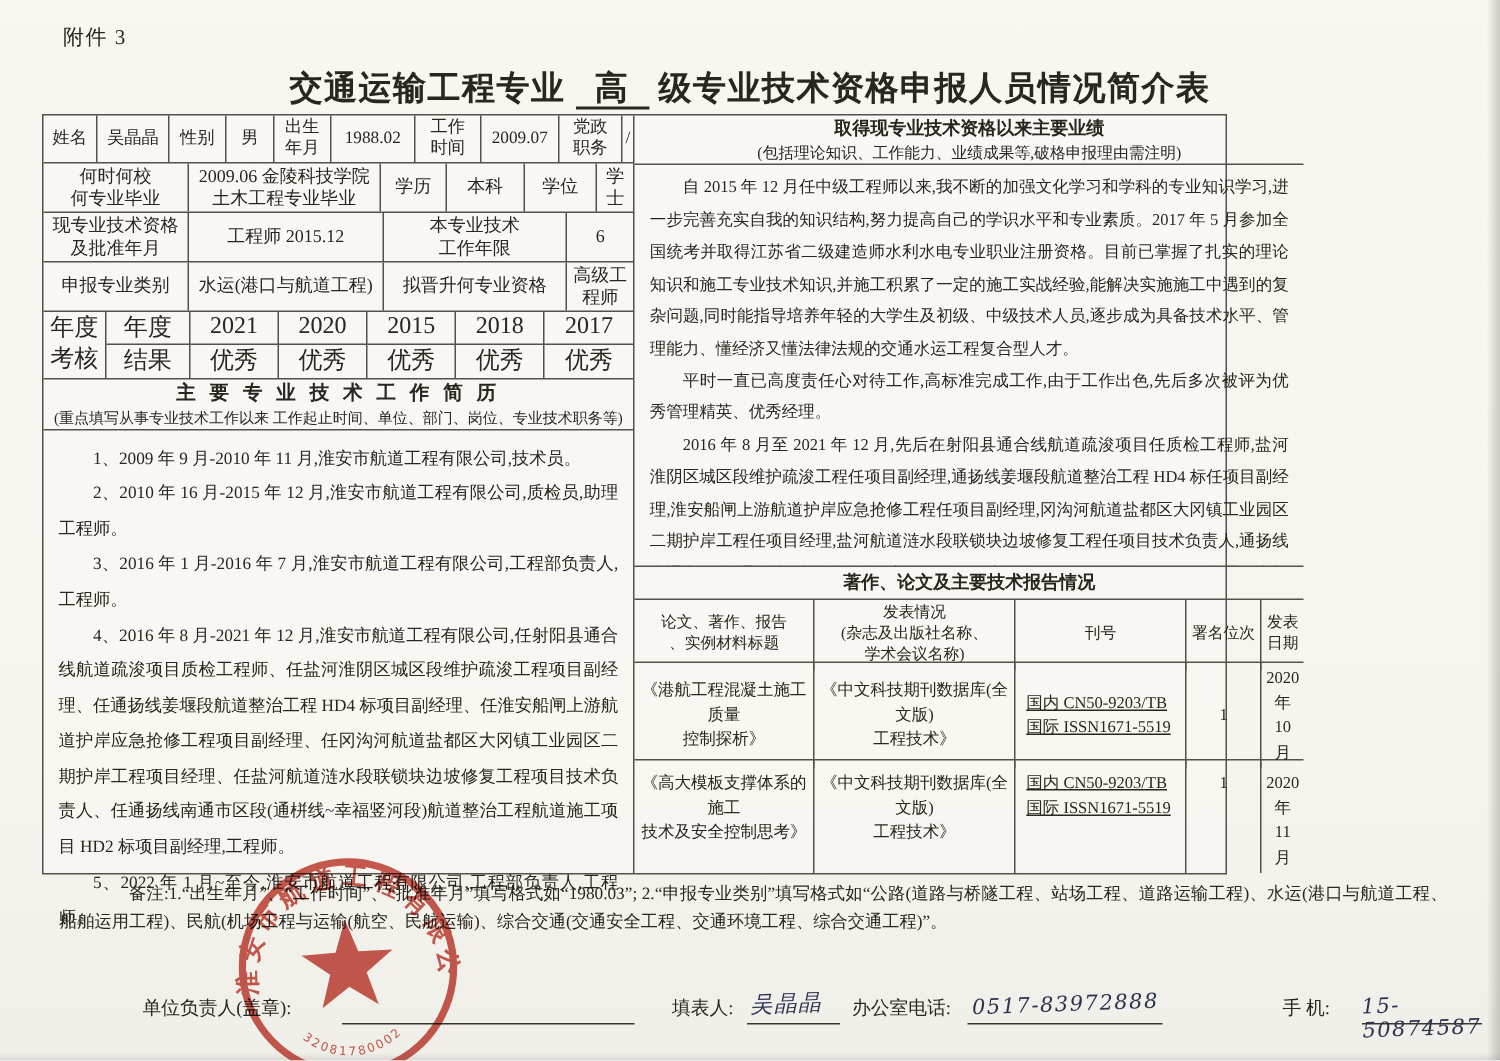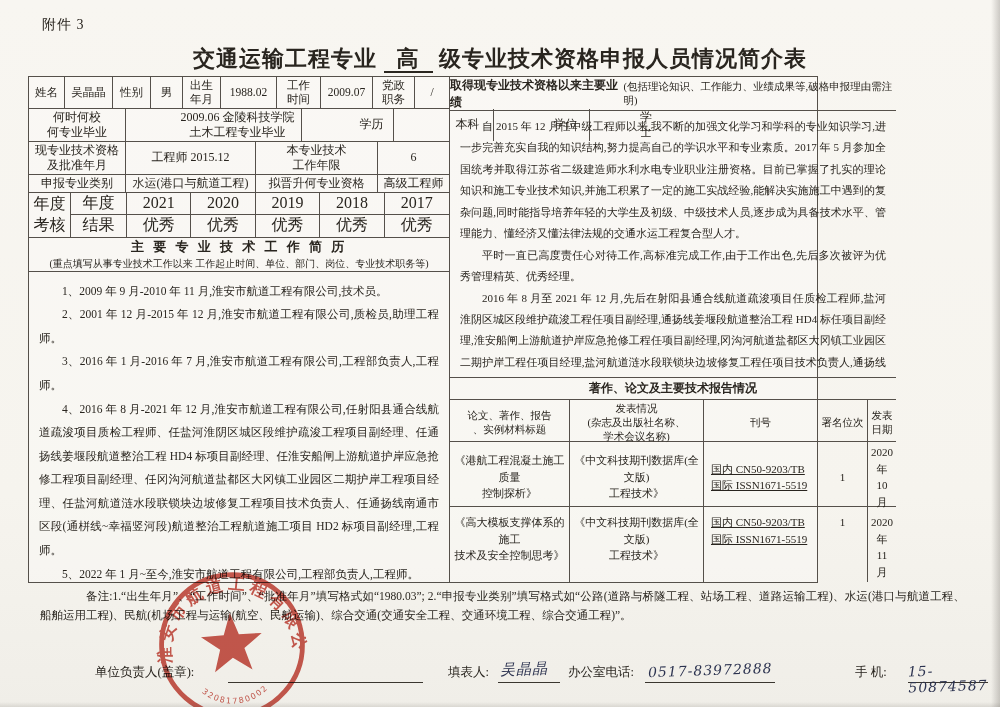--- a/index.html
+++ b/index.html
@@ -39,21 +39,21 @@
   .right-col{flex:1;display:flex;flex-direction:column;}
 
   .row{display:grid;border-bottom:1px solid var(--bc);}
   .row>div{border-right:1px solid var(--bc);display:flex;align-items:center;
     justify-content:center;text-align:center;font-size:12px;line-height:1.25;padding:1px 2px;}
   .row>div:last-child{border-right:none;}
   .pre{white-space:pre-line;}
 
   .r1{height:34px;grid-template-columns:36px 48px 38px 32px 38px 56px 44px 52px 42px 1fr;}
   .r1>div{font-size:11.5px;}
-  .r2{height:47px;grid-template-columns:97px 128px 44px 52px 48px 1fr;gap:48px;}
+  .r2{height:47px;grid-template-columns:97px 128px 44px 52px 48px 1fr;}
   .r3{height:40px;grid-template-columns:97px 130px 122px 1fr;}
   .r4{height:38px;grid-template-columns:97px 130px 122px 1fr;}
 
   .r5{height:45px;display:grid;grid-template-columns:42px 56px repeat(5,1fr);
       grid-template-rows:1fr 1fr;border-bottom:1px solid var(--bc);}
   .r5>div{border-right:1px solid var(--bc);display:flex;align-items:center;
       justify-content:center;font-size:16px;}
   .r5 .lbl{grid-row:1/3;white-space:pre-line;text-align:center;line-height:1.3;}
   .r5 .tr1{border-bottom:1px solid var(--bc);}
   .r5>div:nth-child(7),.r5>div:nth-child(13){border-right:none;}
@@ -61,21 +61,21 @@
   .r6{height:38px;display:flex;flex-direction:column;align-items:center;
       justify-content:center;border-bottom:1px solid var(--bc);}
   .r6 .h{font-weight:bold;font-size:13px;letter-spacing:3px;}
   .r6 .s{font-size:10px;margin-top:1px;}
 
   .r7{flex:1;padding:8px 10px 4px 10px;}
   .r7 p{font-size:11.5px;line-height:2.05;text-indent:2em;text-align:justify;}
 
   
   .ach-head{height:34px;border-bottom:1px solid var(--bc);display:flex;
-    flex-direction:row;align-items:center;justify-content:center;}
+    flex-direction:column;align-items:center;justify-content:center;}
   .ach-head .h{font-weight:bold;font-size:12px;}
   .ach-head .s{font-size:10.5px;margin-top:1px;}
   .ach-body{height:273px;border-bottom:1px solid var(--bc);padding:5px 10px 0 10px;overflow:hidden;}
   .ach-body p{font-size:11px;line-height:1.95;text-indent:2em;text-align:justify;}
 
   .pub-title{height:22px;display:flex;align-items:center;justify-content:center;
     font-weight:bold;font-size:12px;border-bottom:1px solid var(--bc);}
   .pub-grid{display:grid;grid-template-columns:120px 134px 114px 50px 1fr;border-bottom:1px solid var(--bc);}
   .pub-grid>div{border-right:1px solid var(--bc);display:flex;align-items:center;
     justify-content:center;text-align:center;font-size:11px;line-height:1.5;padding:2px 3px;}
@@ -160,39 +160,39 @@
         <div>拟晋升何专业资格</div>
         <div>高级工程师</div>
       </div>
 
       <div class="r5">
         <div class="lbl">年度
 考核</div>
         <div class="tr1">年度</div>
         <div class="tr1">2021</div>
         <div class="tr1">2020</div>
-        <div class="tr1">2019</div>
+        <div class="tr1">2015</div>
         <div class="tr1">2018</div>
         <div class="tr1">2017</div>
         <div>结果</div>
         <div>优秀</div>
         <div>优秀</div>
         <div>优秀</div>
         <div>优秀</div>
         <div>优秀</div>
       </div>
 
       <div class="r6">
         <div class="h">主 要 专 业 技 术 工 作 简 历</div>
         <div class="s">(重点填写从事专业技术工作以来 工作起止时间、单位、部门、岗位、专业技术职务等)</div>
       </div>
 
       <div class="r7">
         <p>1、2009 年 9 月-2010 年 11 月,淮安市航道工程有限公司,技术员。</p>
-        <p>2、2001 年 12 月-2015 年 12 月,淮安市航道工程有限公司,质检员,助理工程师。</p>
+        <p>2、2010 年 16 月-2015 年 12 月,淮安市航道工程有限公司,质检员,助理工程师。</p>
         <p>3、2016 年 1 月-2016 年 7 月,淮安市航道工程有限公司,工程部负责人,工程师。</p>
         <p>4、2016 年 8 月-2021 年 12 月,淮安市航道工程有限公司,任射阳县通合线航道疏浚项目质检工程师、任盐河淮阴区城区段维护疏浚工程项目副经理、任通扬线姜堰段航道整治工程 HD4 标项目副经理、任淮安船闸上游航道护岸应急抢修工程项目副经理、任冈沟河航道盐都区大冈镇工业园区二期护岸工程项目经理、任盐河航道涟水段联锁块边坡修复工程项目技术负责人、任通扬线南通市区段(通栟线~幸福竖河段)航道整治工程航道施工项目 HD2 标项目副经理,工程师。</p>
         <p>5、2022 年 1 月~至今,淮安市航道工程有限公司,工程部负责人,工程师。</p>
       </div>
     </div>
 
     <div class="right-col">
 
       <div class="ach-head">
         <div class="h">取得现专业技术资格以来主要业绩</div>

